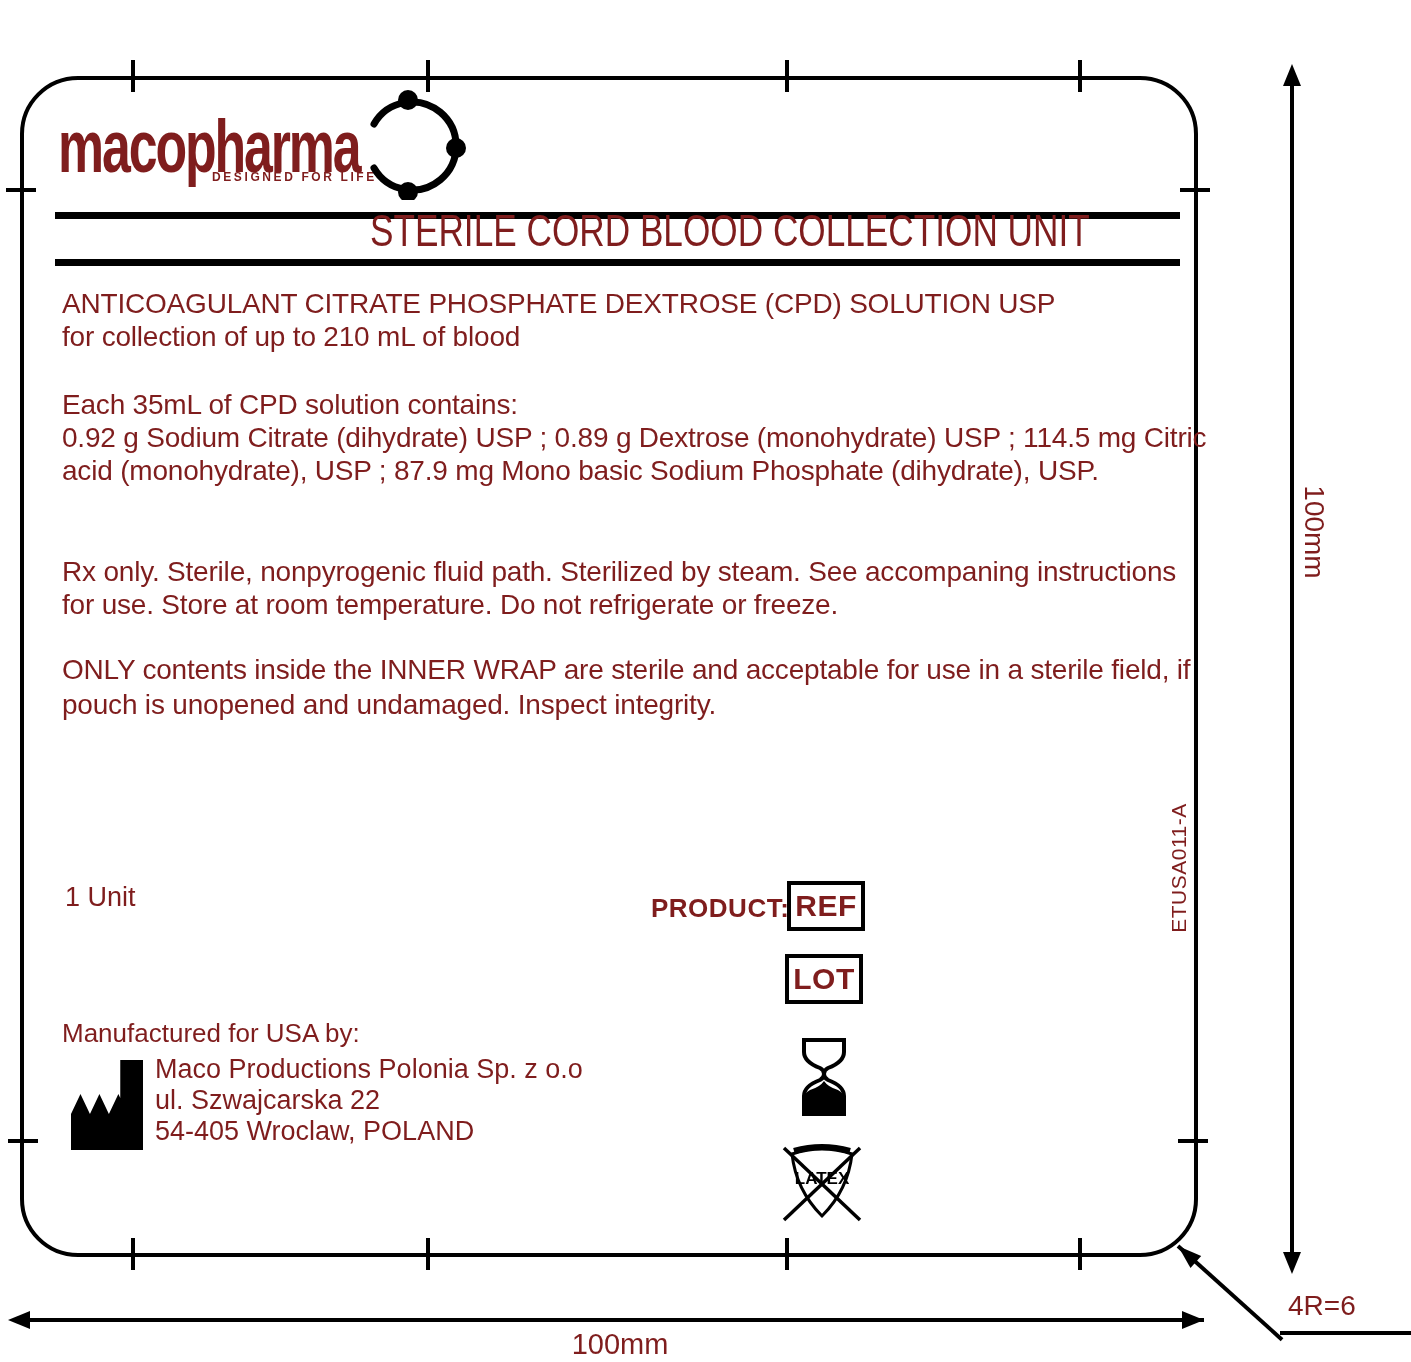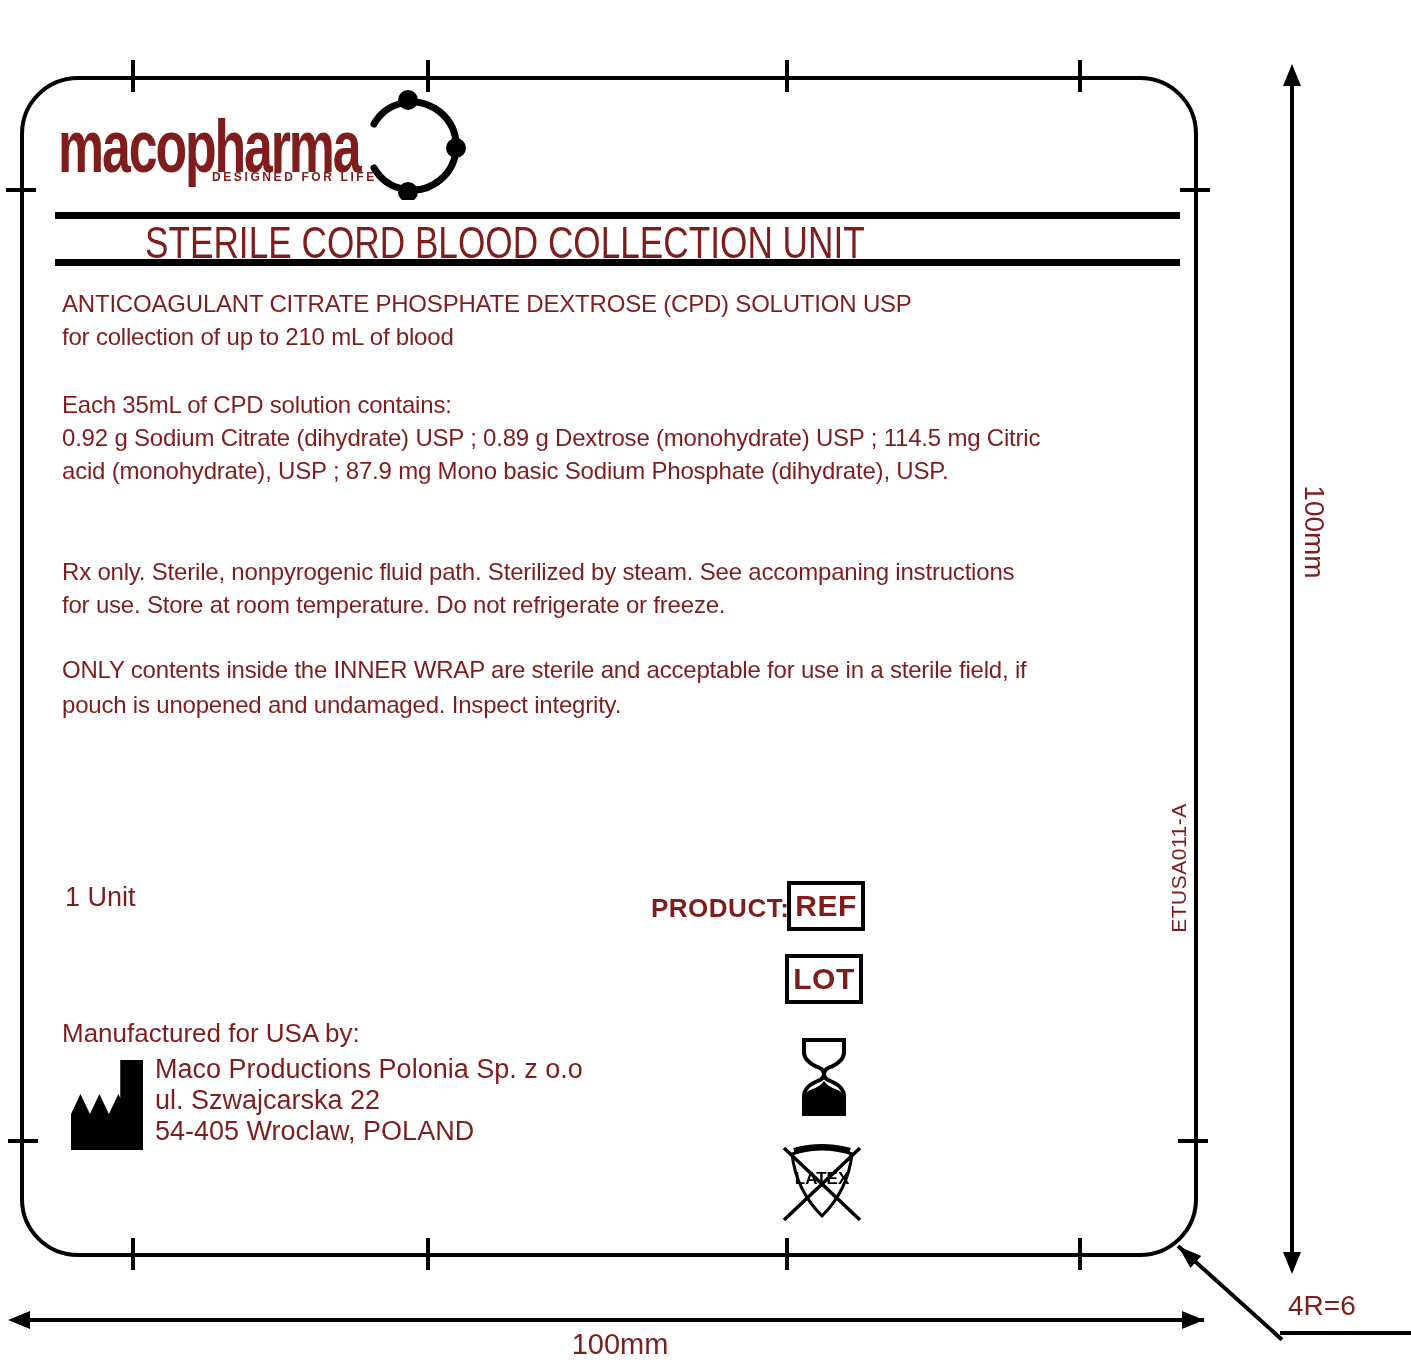--- a/index.html
+++ b/index.html
@@ -20,27 +20,27 @@
     position:absolute;left:58px;top:104px;font-size:74px;font-weight:700;
     letter-spacing:-3px;transform:scaleX(.70);transform-origin:left top;white-space:nowrap;
   }
   .logo-tagline{
     position:absolute;left:212px;top:170px;font-size:12px;font-weight:700;
     letter-spacing:2.6px;white-space:nowrap;
   }
   .logo-swoosh{position:absolute;left:362px;top:88px;}
   
   .rule{position:absolute;left:55px;width:1125px;height:7px;background:#000;}
-  .title-wrap{position:absolute;left:55px;top:218px;width:1125px;text-align:left;}
+  .title-wrap{position:absolute;left:55px;top:206px;width:1125px;text-align:right;}
   .title-text{
     display:inline-block;font-size:44px;font-weight:400;letter-spacing:0px;
     transform:scaleX(.80);transform-origin:center;white-space:nowrap;
   }
   
-  .para{position:absolute;left:62px;font-size:24px;line-height:33px;letter-spacing:-0.2px;}
+  .para{position:absolute;left:62px;font-size:28px;line-height:33px;letter-spacing:-0.2px;}
   .para div{white-space:nowrap;}
   .bold{font-weight:400;}
   
   .unit-text{position:absolute;left:65px;top:882px;font-size:27px;}
   .product-label{position:absolute;left:651px;top:893px;font-size:26px;font-weight:700;letter-spacing:.5px;}
   .sym-box{
     position:absolute;width:70px;height:42px;border:4px solid #000;background:#fff;
     font-size:30px;font-weight:700;text-align:center;line-height:42px;letter-spacing:.5px;
   }
   .ref-box{left:787px;top:881px;}

